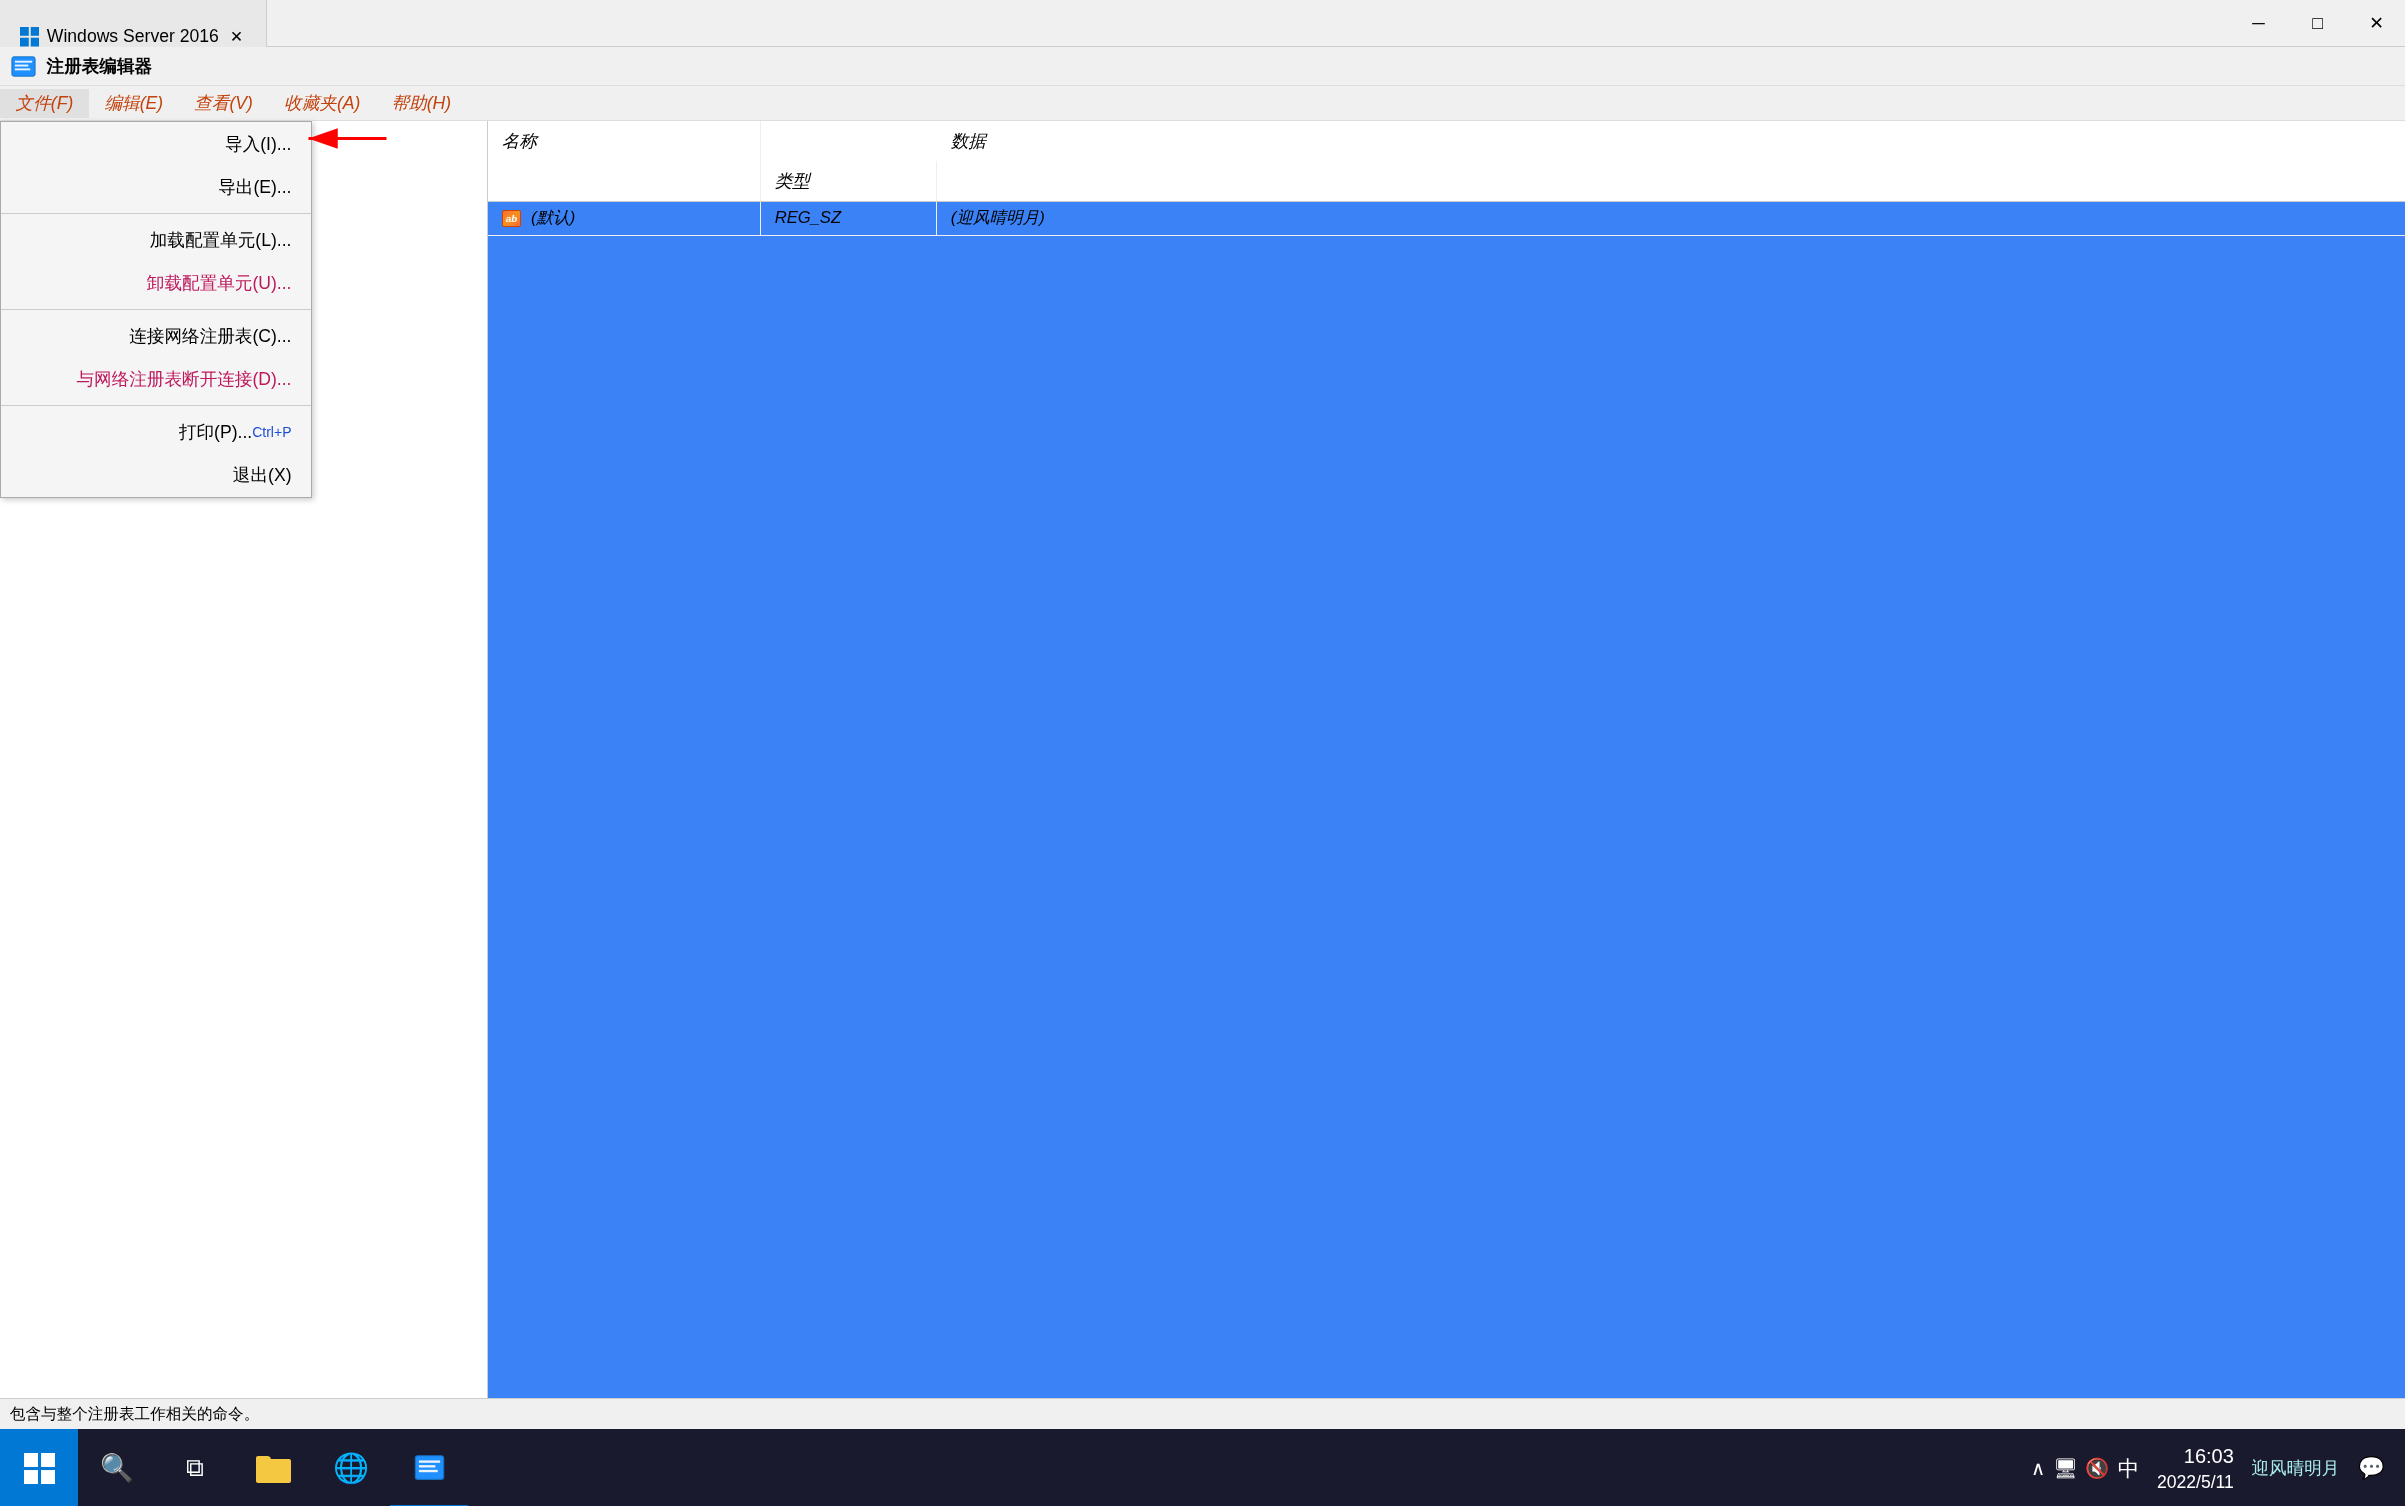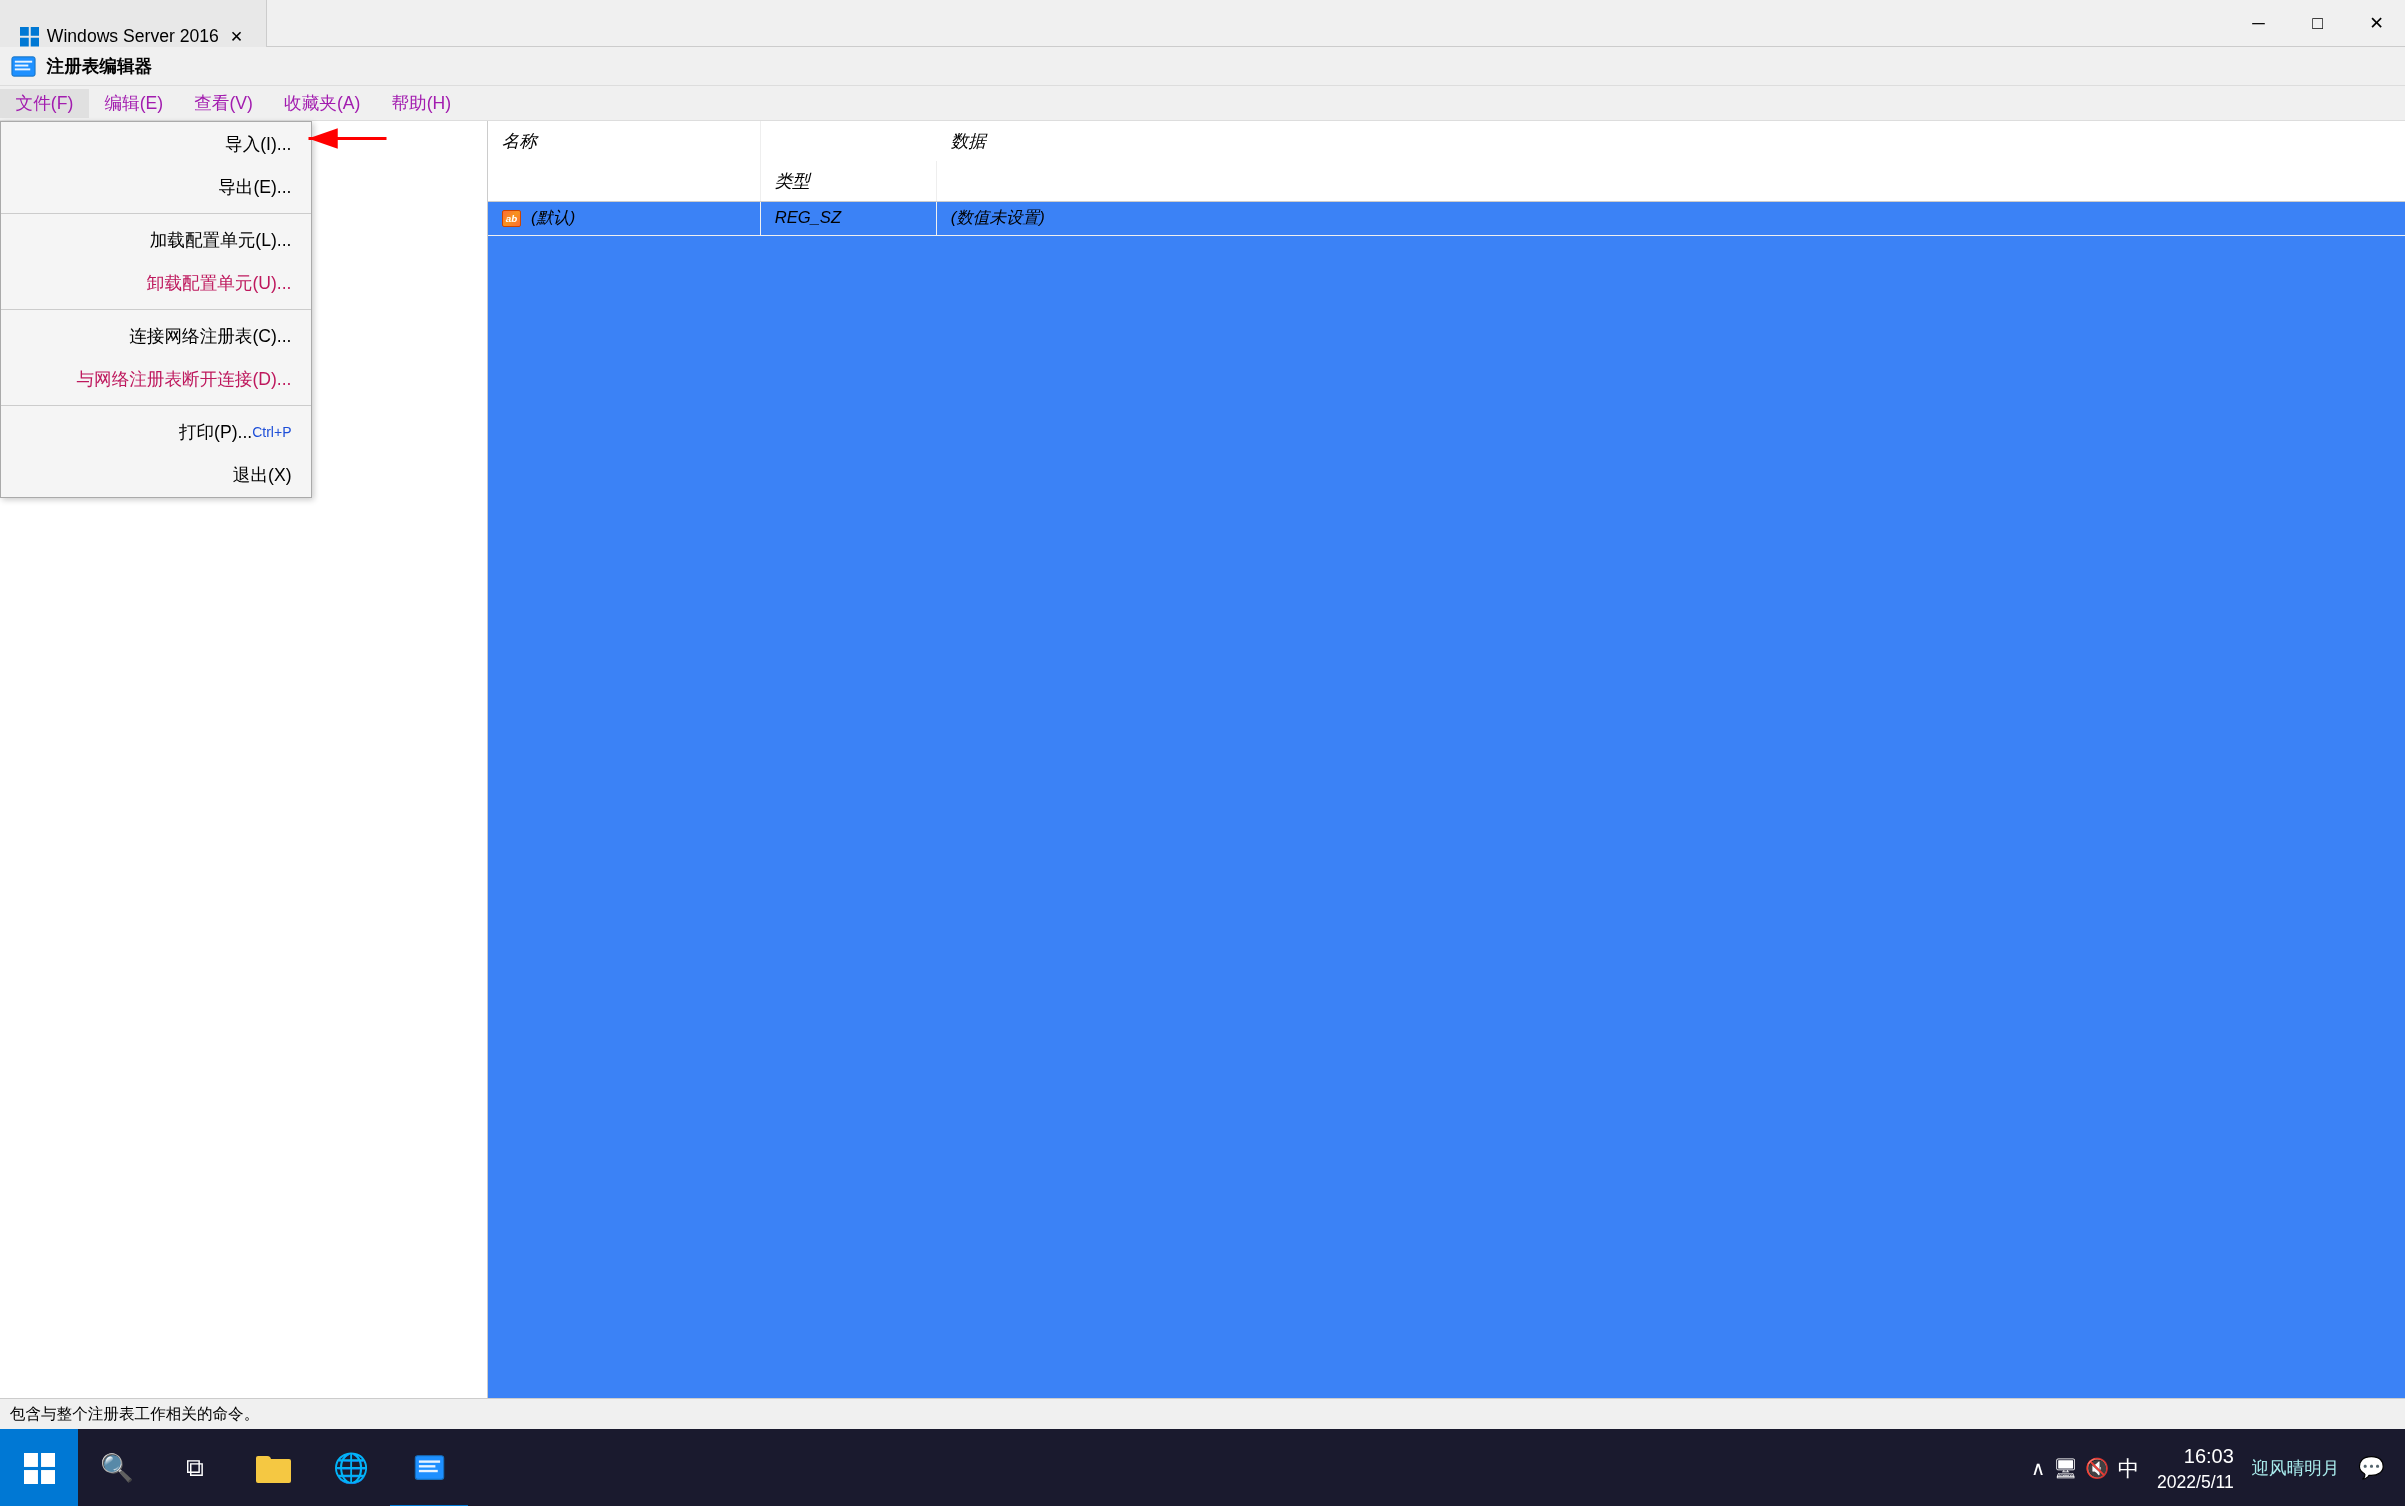--- a/index.html
+++ b/index.html
@@ -198,21 +198,22 @@
       border-bottom: 1px solid #ddd;
       position: relative;
     }
     .menu-item {
       padding: 0 15.6px;
       height: 29px;
       display: flex;
       align-items: center;
       font-size: 17.6px;
       cursor: pointer;
-      color: #a21caf;
+      color: #c2410c;
+      font-style: italic;
     }
     .menu-item:hover, .menu-item.active { background: #e0e0e0; }
     .menu-item.active { background: #e0e0e0; }
 
     
     .dropdown-menu {
       position: absolute;
       top: 35px;
       left: 0;
       width: 312px;
@@ -471,21 +472,21 @@
 
       <div class="table-row">
         <div class="table-cell cell-name">
           <span class="reg-icon">ab</span>
           <span>(默认)</span>
         </div>
         <div class="table-cell cell-type">
           <span>REG_SZ</span>
         </div>
         <div class="table-cell cell-data">
-          <span>(数值未设置)</span>
+          <span>(迎风晴明月)</span>
         </div>
       </div>
     </div>
   </div>
 
   <div class="status-bar">
     <span>包含与整个注册表工作相关的命令。</span>
   </div>
 </div>
 

